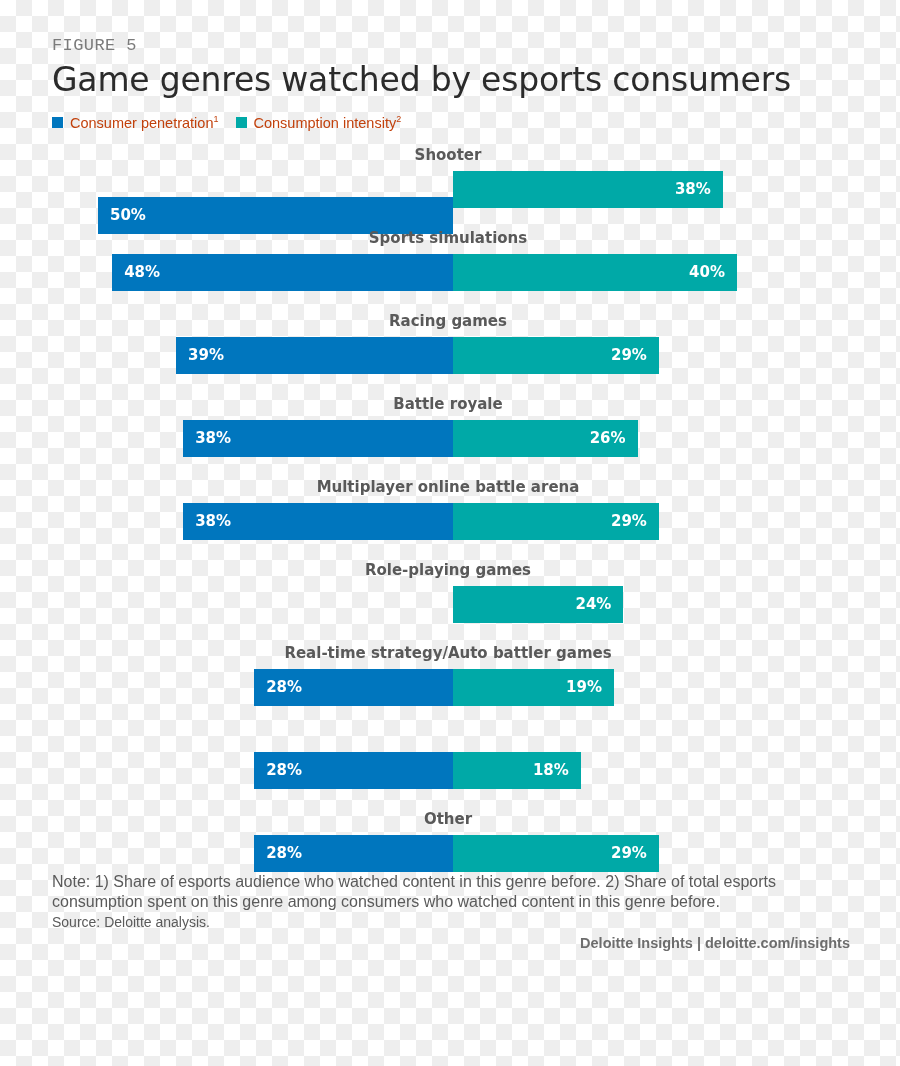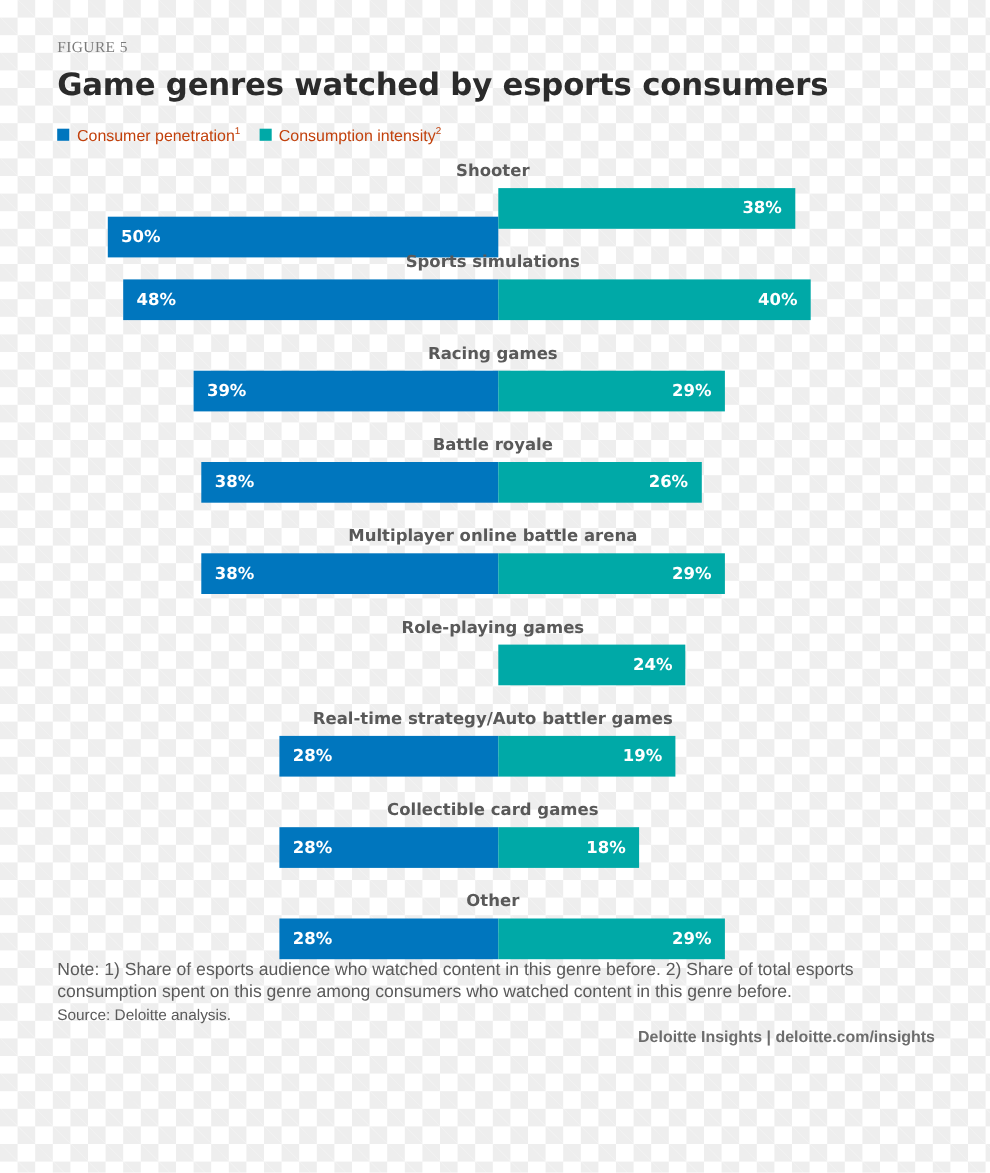--- a/index.html
+++ b/index.html
@@ -25,32 +25,32 @@
     left: 0;
     top: 0;
     width: 900px;
     height: 960px;
   }
 
   .figure-kicker {
     position: absolute;
     left: 52px;
     top: 36px;
-    font-size: 14px;
+    font-size: 17px;
     letter-spacing: 0.4px;
     color: #7b7b7b;
-    font-family: Liberation Serif, serif;
+    font-family: Liberation Mono, monospace;
   }
 
   .figure-title {
     position: absolute;
     left: 52px;
     top: 60px;
-    font-size: 28px;
-    font-weight: bold;
+    font-size: 33px;
+    font-weight: normal;
     color: #2b2b2b;
     letter-spacing: -0.2px;
     font-family: "DejaVu Sans", sans-serif;
   }
 
   .legend {
     position: absolute;
     left: 52px;
     top: 114px;
     display: flex;
@@ -246,21 +246,20 @@
         <div class="bars">
           <div class="bar bar-left" style="background: rgb(0, 118, 190); left: 254.2px; width: 198.8px;">
             <span class="bar-value">28%</span>
           </div>
           <div class="bar bar-right" style="background: rgb(0, 169, 167); left: 453px; width: 161px;">
             <span class="bar-value">19%</span>
           </div>
         </div>
       </div>
       <div class="row">
-        <div class="row-label">Collectible card games</div>
         <div class="bars">
           <div class="bar bar-left" style="background: rgb(0, 118, 190); left: 254.2px; width: 198.8px;">
             <span class="bar-value">28%</span>
           </div>
           <div class="bar bar-right" style="background: rgb(0, 169, 167); left: 453px; width: 127.8px;">
             <span class="bar-value">18%</span>
           </div>
         </div>
       </div>
       <div class="row">

